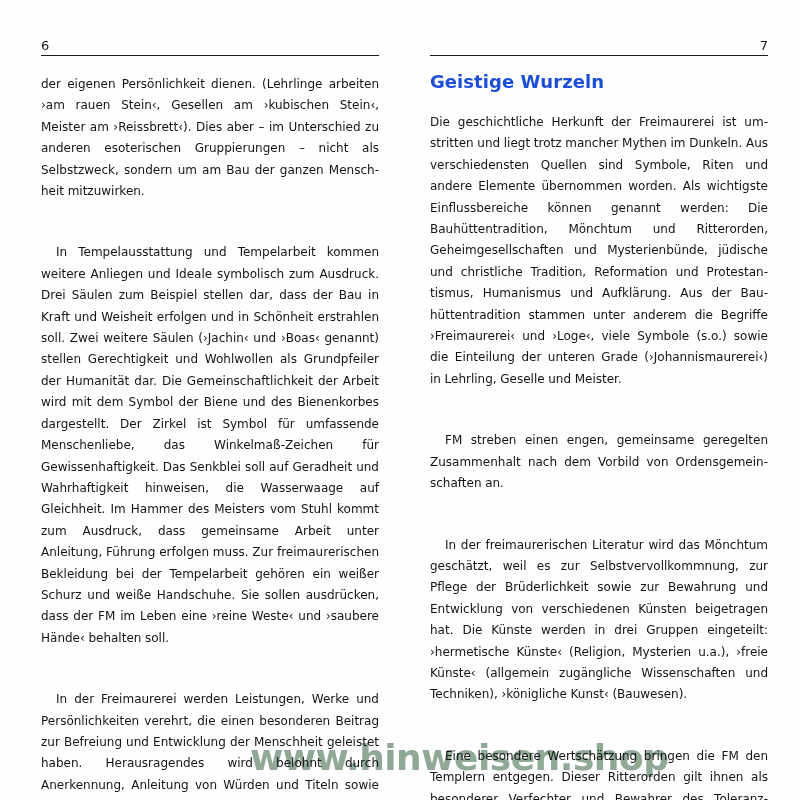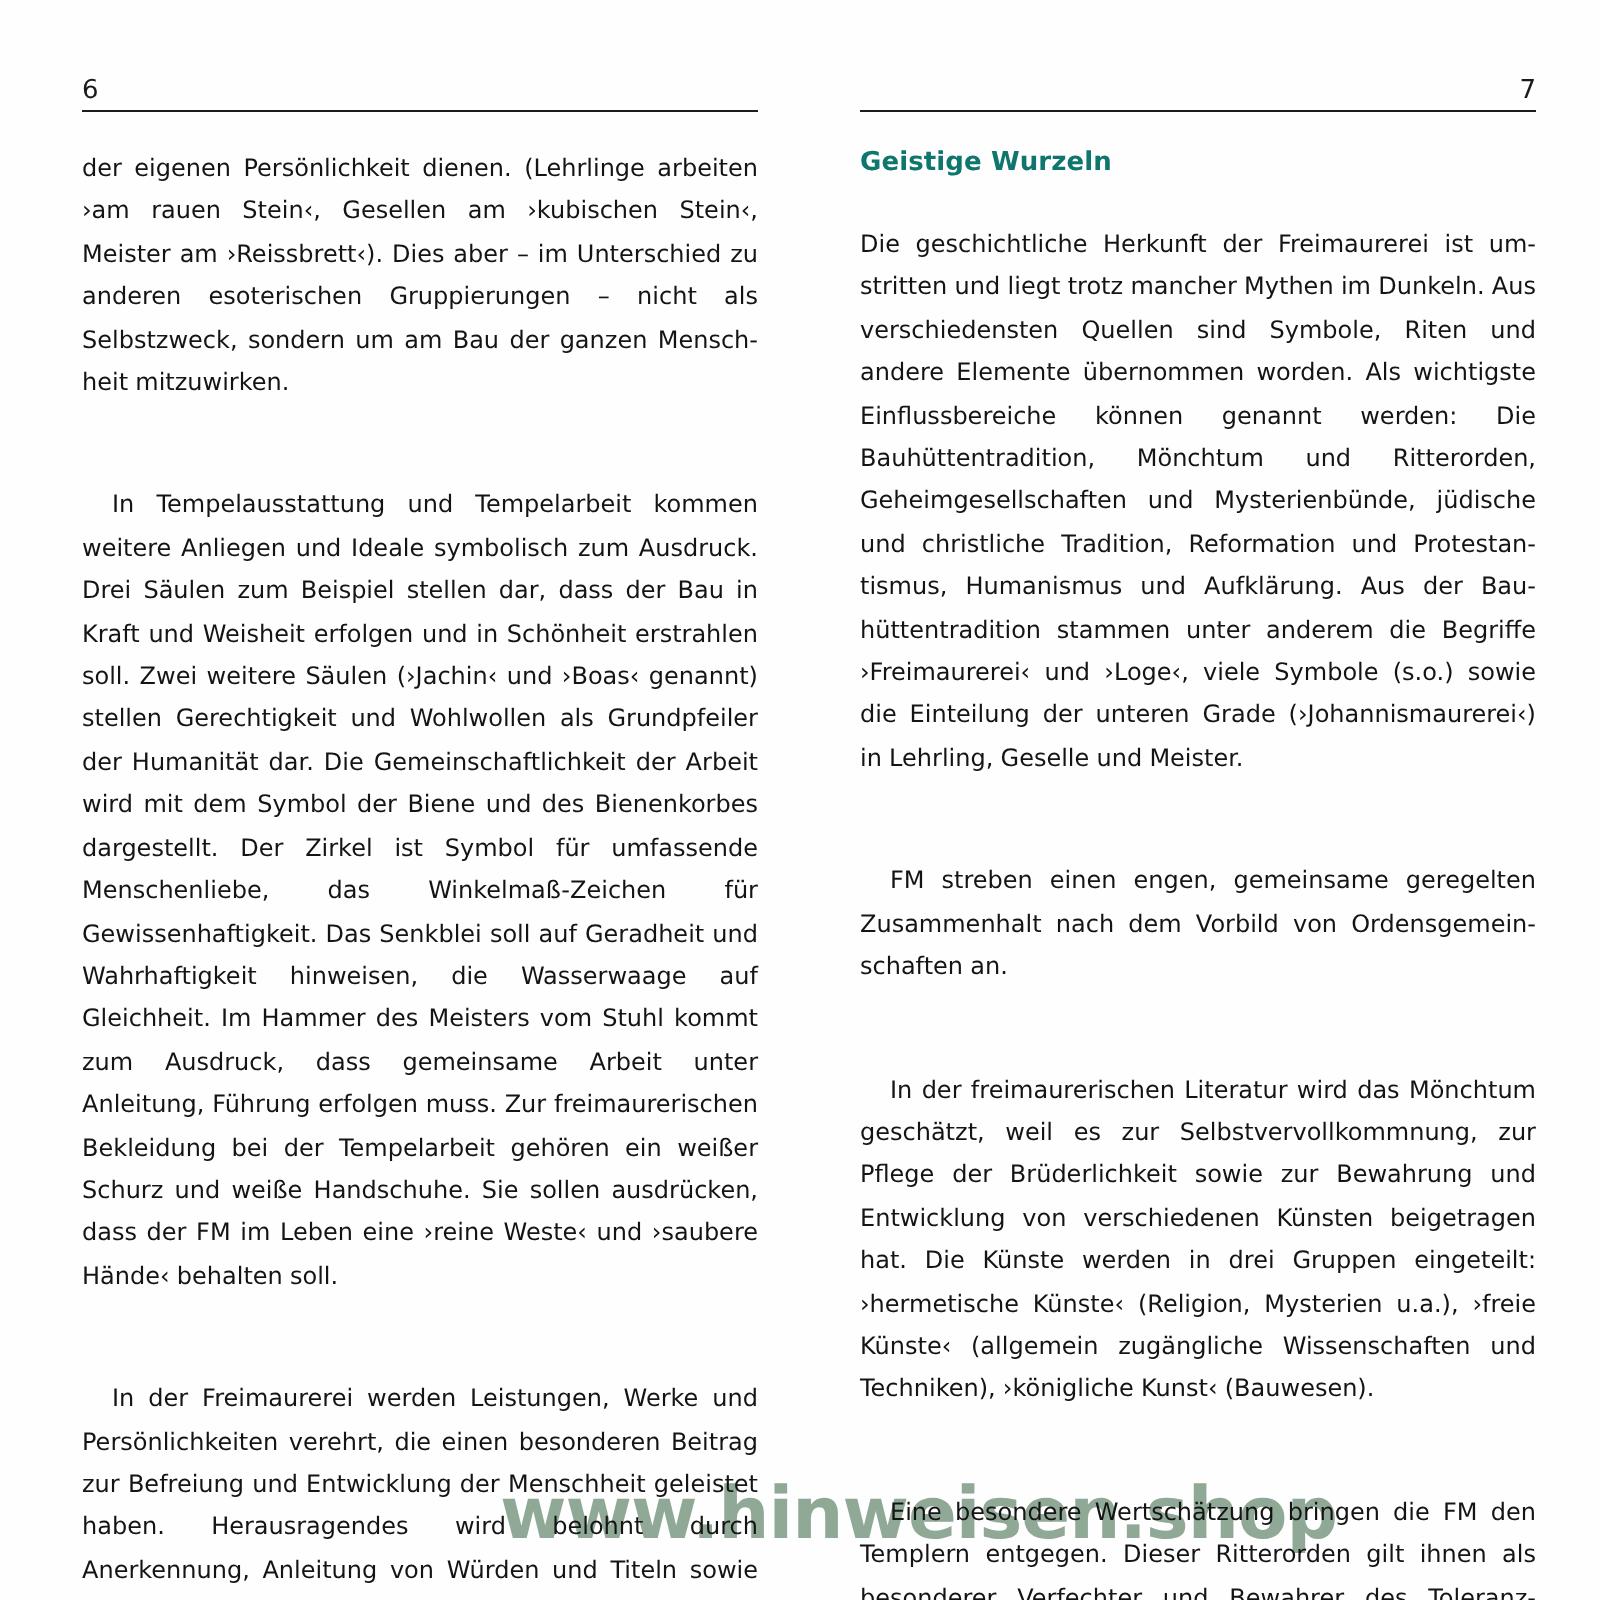--- a/index.html
+++ b/index.html
@@ -72,23 +72,23 @@
   }
 
   .col-body {
     position: absolute;
     top: 74px;
     left: 0;
     width: 100%;
   }
 
   h2.section-title {
-    font-size: 13px;
+    font-size: 18px;
     font-weight: 700;
-    color: #0f766e;
+    color: #1d4ed8;
     margin: 0 0 22px 0;
     line-height: 16px;
     letter-spacing: 0.05px;
     font-family: "DejaVu Sans", "Liberation Sans", sans-serif;
   }
 
   p.body-par {
     margin: 0;
     font-size: 12px;
     line-height: 21.4px;

